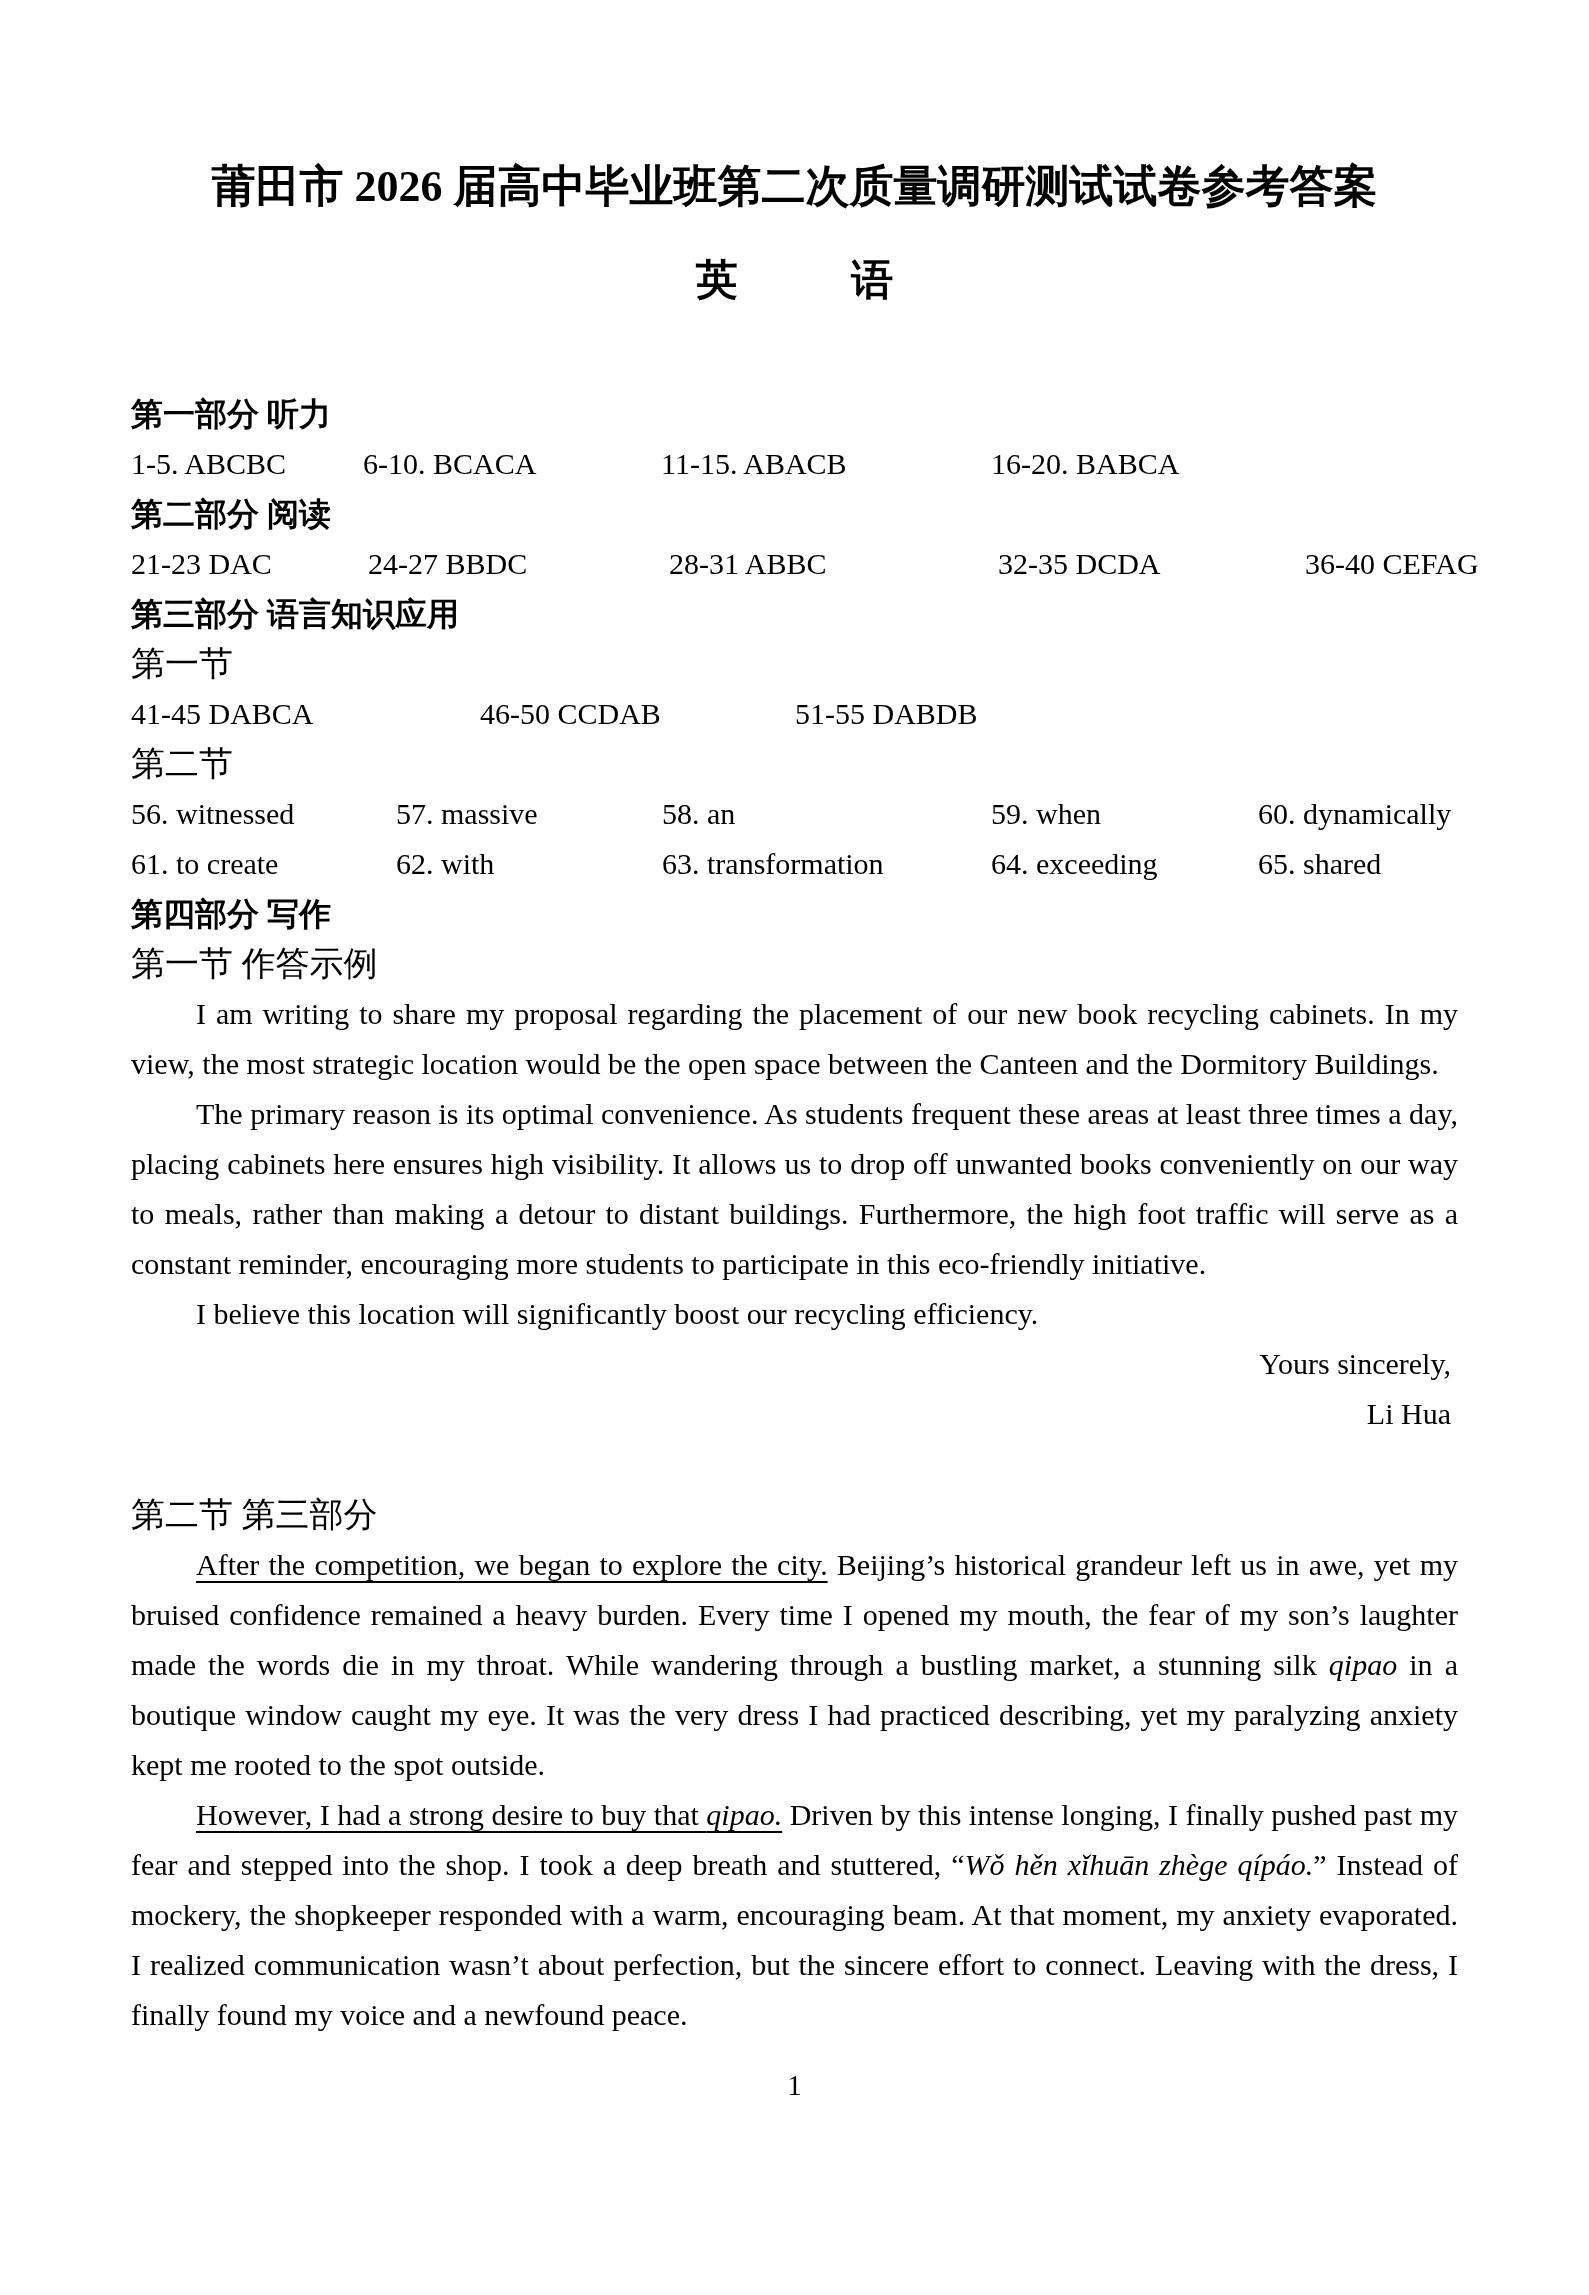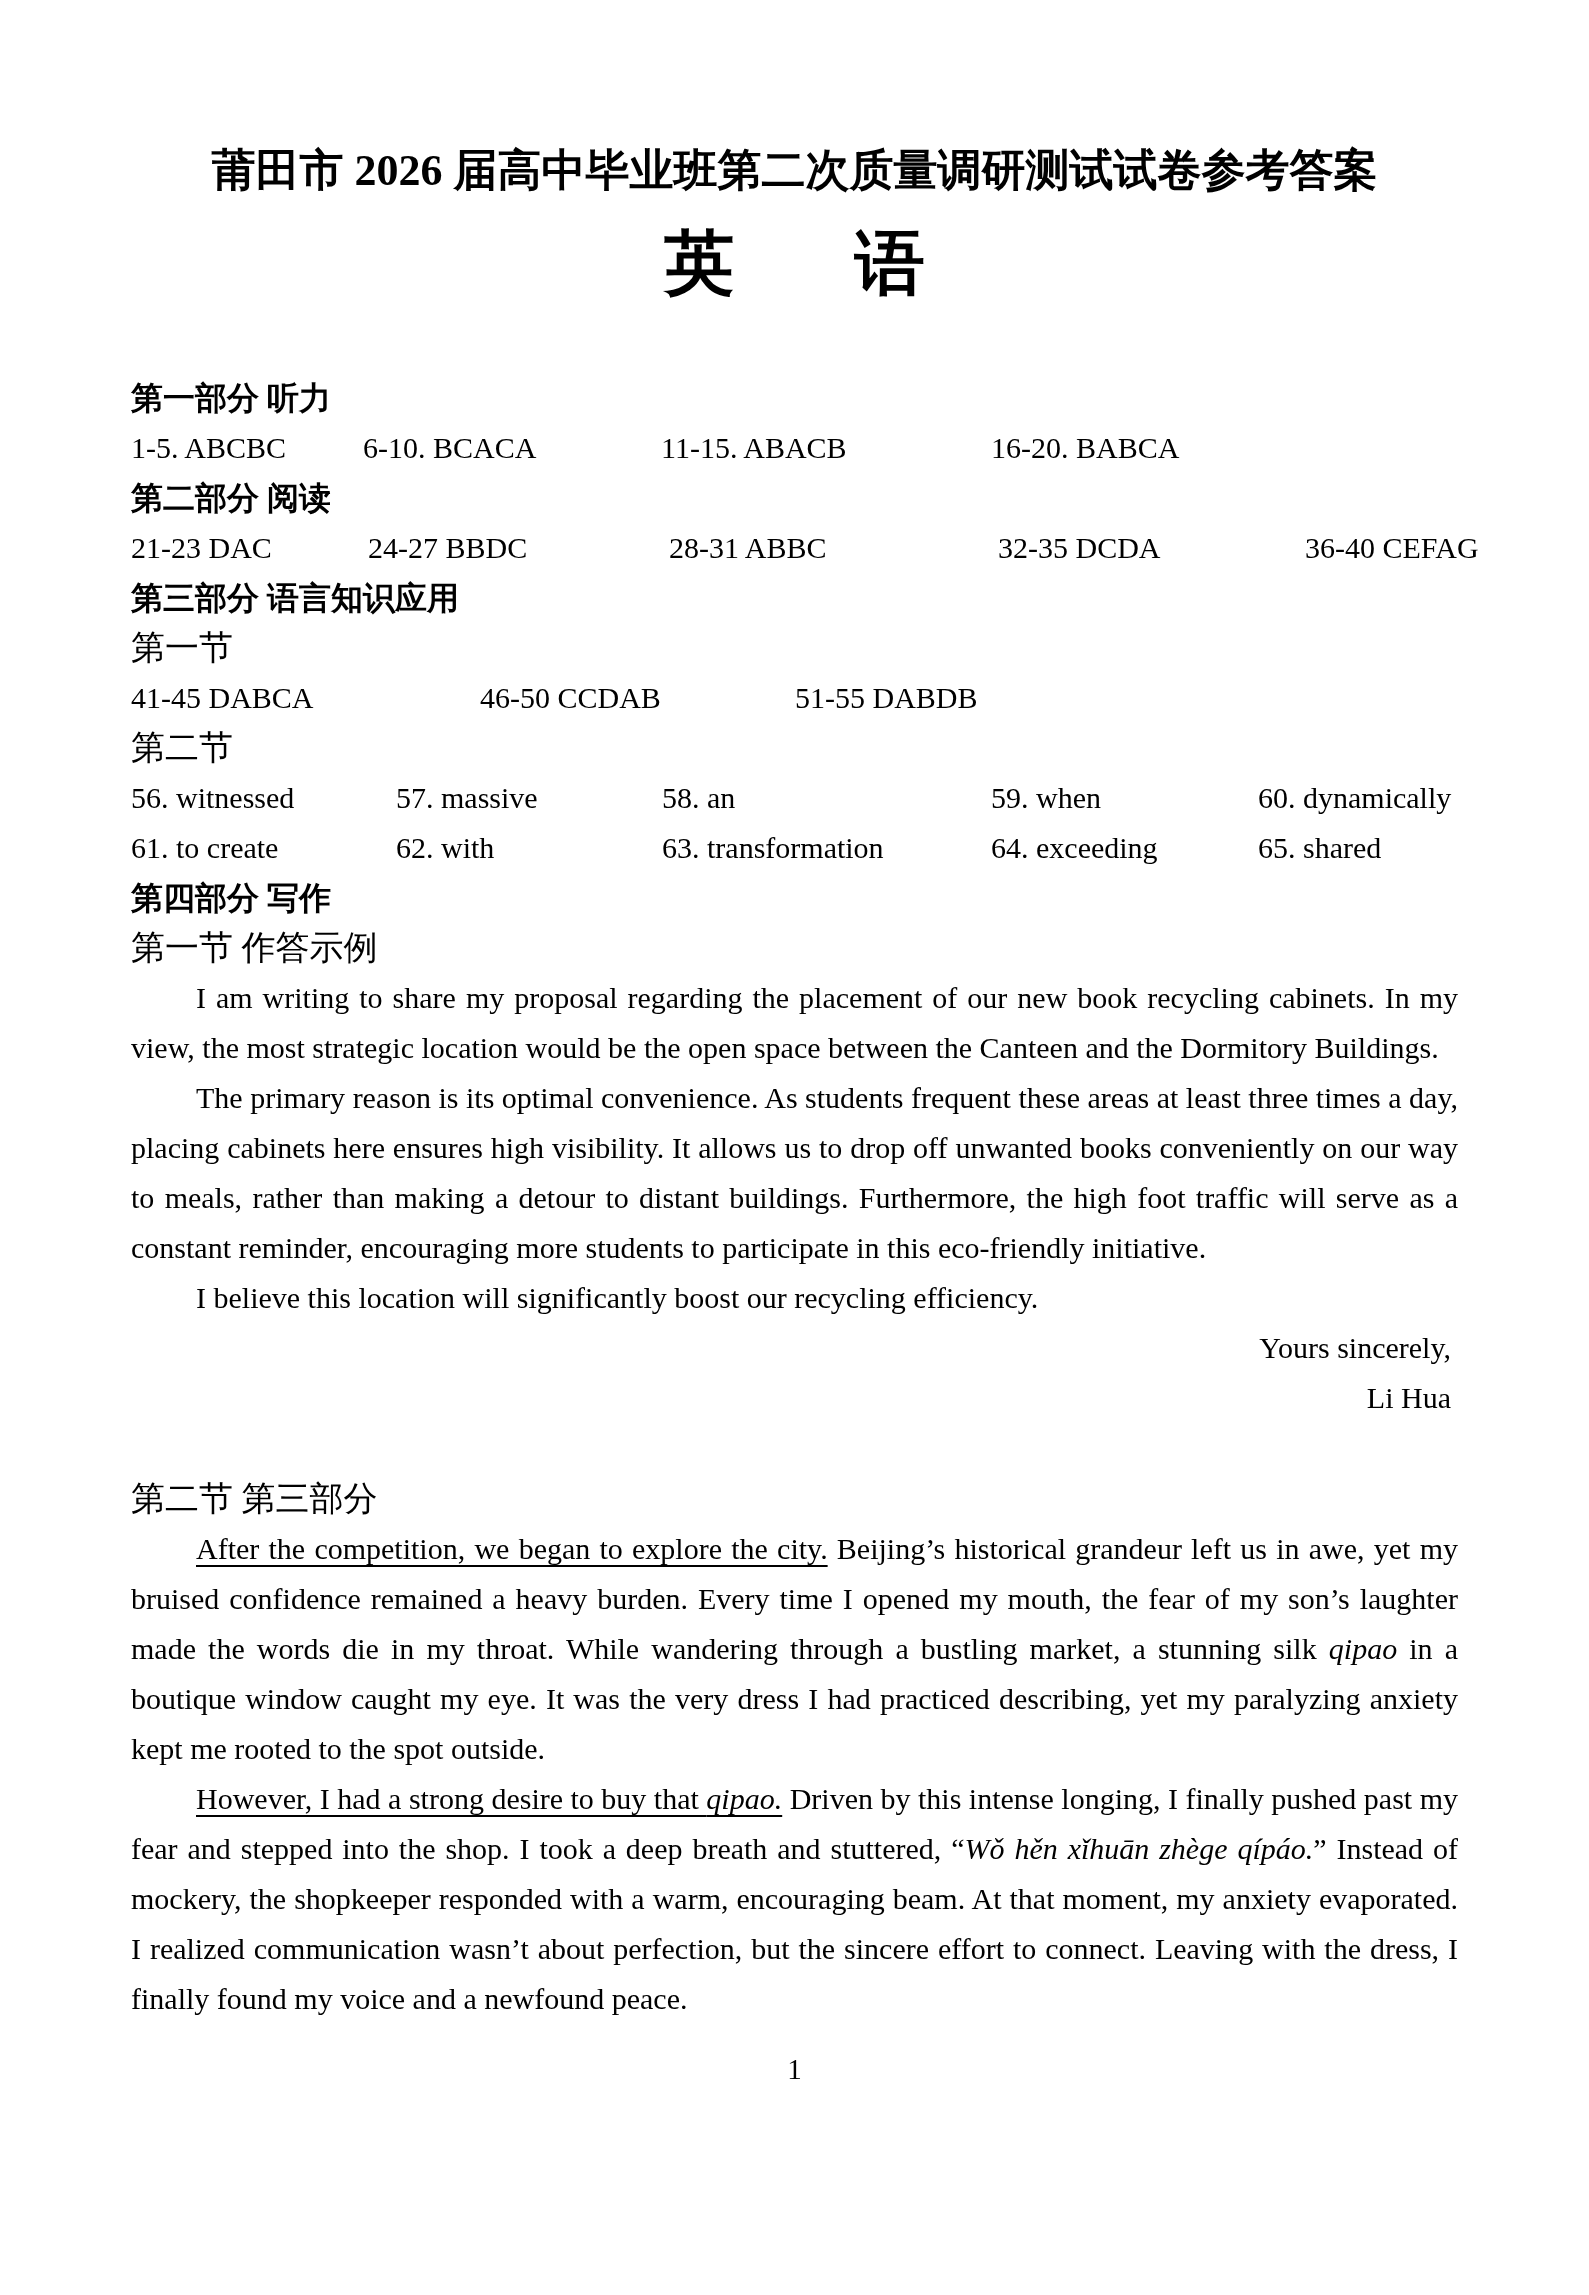--- a/index.html
+++ b/index.html
@@ -5,35 +5,36 @@
   html, body { margin: 0; padding: 0; background: #ffffff; }
   .page {
     position: relative;
     width: 1589px;
     height: 2119px;
     background: #ffffff;
     color: #000000;
     font-family: "Liberation Serif", "DejaVu Serif", serif;
     overflow: hidden;
     box-sizing: border-box;
+    margin-top: 16px;
   }
   .content {
     padding: 147px 131px 0 131px;
   }
   .exam-title {
     margin: 0;
     font-size: 44px;
     line-height: 47px;
     font-weight: bold;
     text-align: center;
     white-space: nowrap;
   }
   .subject-title {
     margin: 35px 0 0 0;
-    font-size: 70px;
+    font-size: 42px;
     line-height: 70px;
     font-weight: bold;
     text-align: center;
     word-spacing: 103px;
   }
   .line {
     font-size: 30px;
     line-height: 50px;
   }
   .part-heading {

